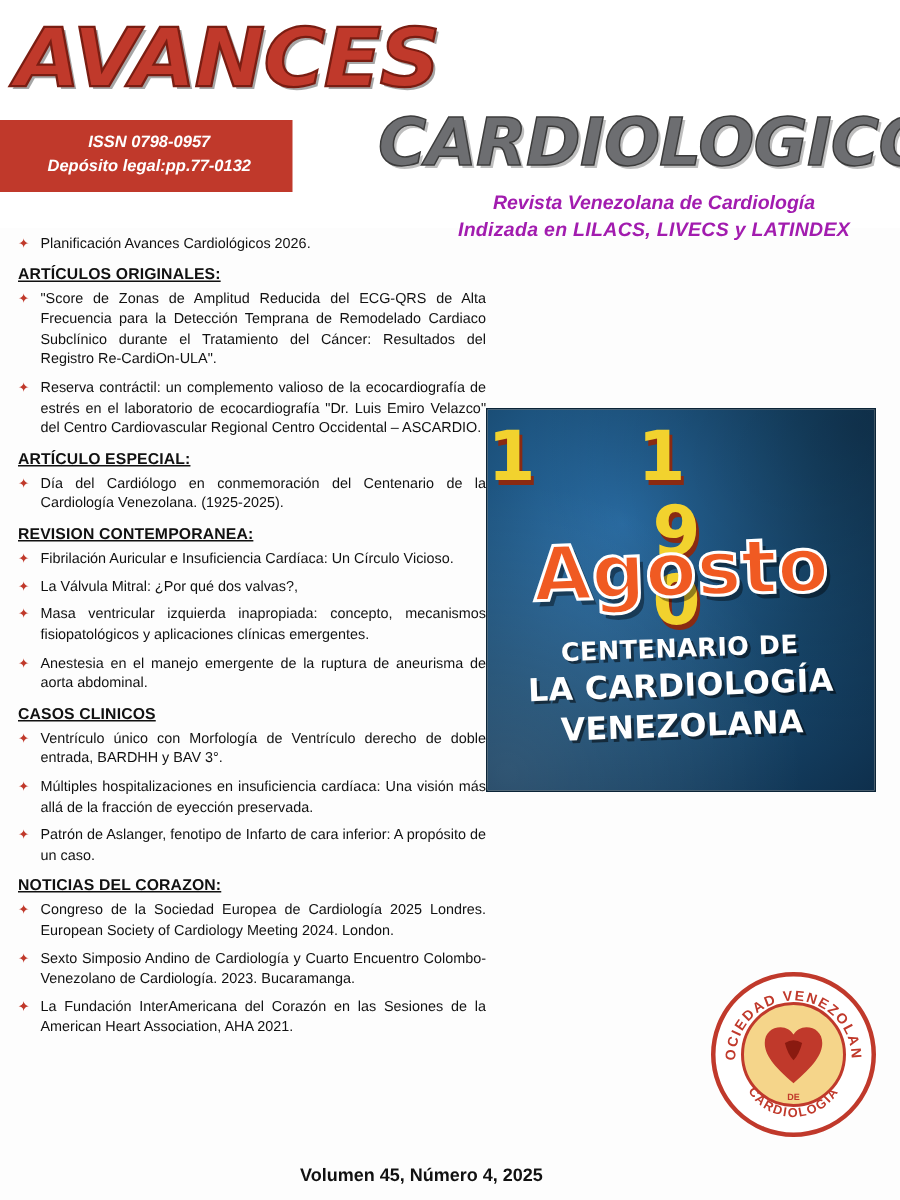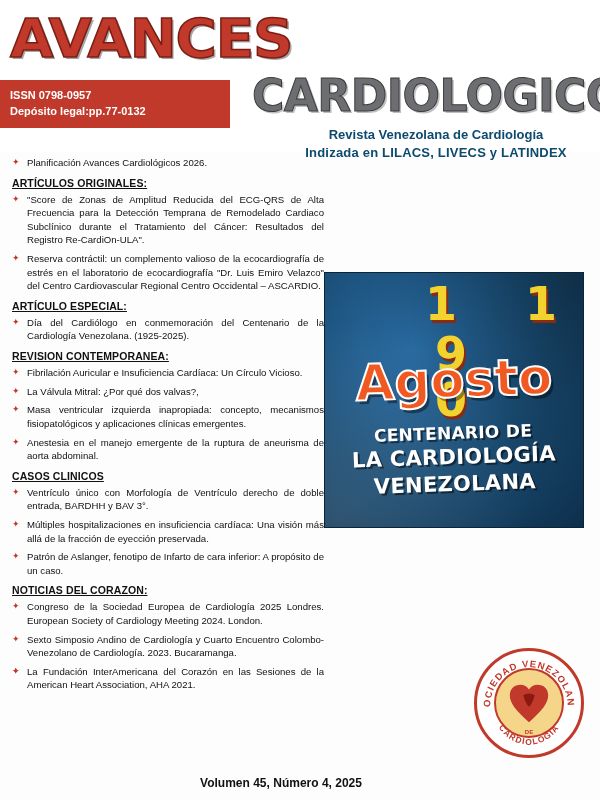--- a/index.html
+++ b/index.html
@@ -20,20 +20,21 @@
     background: #fdfdfd;
     box-sizing: border-box;
     overflow: hidden;
   }
 
   
   .masthead {
     position: relative;
     height: 152px;
     background: #ffffff;
+    font-style: italic;
   }
   .avances {
     position: absolute;
     top: 12px;
     left: 10px;
     font-family: "DejaVu Sans", sans-serif;
     font-weight: bold;
     font-size: 54px;
     letter-spacing: -1px;
     color: #c0392b;
@@ -53,38 +54,39 @@
     letter-spacing: -0.5px;
     color: #6d6e71;
     -webkit-text-stroke: 1px #3c3c3c;
     text-shadow: 2px 2px 0 rgba(0,0,0,0.25);
     line-height: 1;
   }
   .issn-box {
     position: absolute;
     top: 80px;
     left: 0;
-    width: 230px;
+    width: 195px;
     padding: 8px 6px 8px 10px;
     background: #c0392b;
     color: #ffffff;
     font-size: 11px;
     font-weight: bold;
     line-height: 1.45;
     box-sizing: border-box;
+    text-align: center;
   }
   .subtitle {
     position: absolute;
     top: 126px;
     left: 276px;
     width: 320px;
     text-align: center;
     font-size: 13px;
     font-weight: bold;
-    color: #0c4a6e;
+    color: #a21caf;
     line-height: 1.35;
   }
   .subtitle .sub2 { letter-spacing: 0.2px; }
 
   
   .content {
     position: relative;
     padding: 4px 8px 0 12px;
   }
   .section { margin-bottom: 7px; }
@@ -142,21 +144,21 @@
     left: -25%;
     background:
       radial-gradient(ellipse at 20% 80%, rgba(255,255,255,0.12) 0%, rgba(255,255,255,0) 45%),
       radial-gradient(ellipse at 80% 20%, rgba(0,0,0,0.25) 0%, rgba(0,0,0,0) 50%);
   }
   .cover-art .year-digits {
     position: absolute;
     top: 8px;
     left: 0;
     width: 100%;
-    text-align: right;
+    text-align: left;
     font-family: "DejaVu Sans", sans-serif;
     font-weight: bold;
     font-size: 46px;
     letter-spacing: 26px;
     color: #f2d22e;
     text-shadow: 2px 3px 0 #8a2a12;
     line-height: 1;
   }
   .cover-art .year-digits2 {
     position: absolute;

